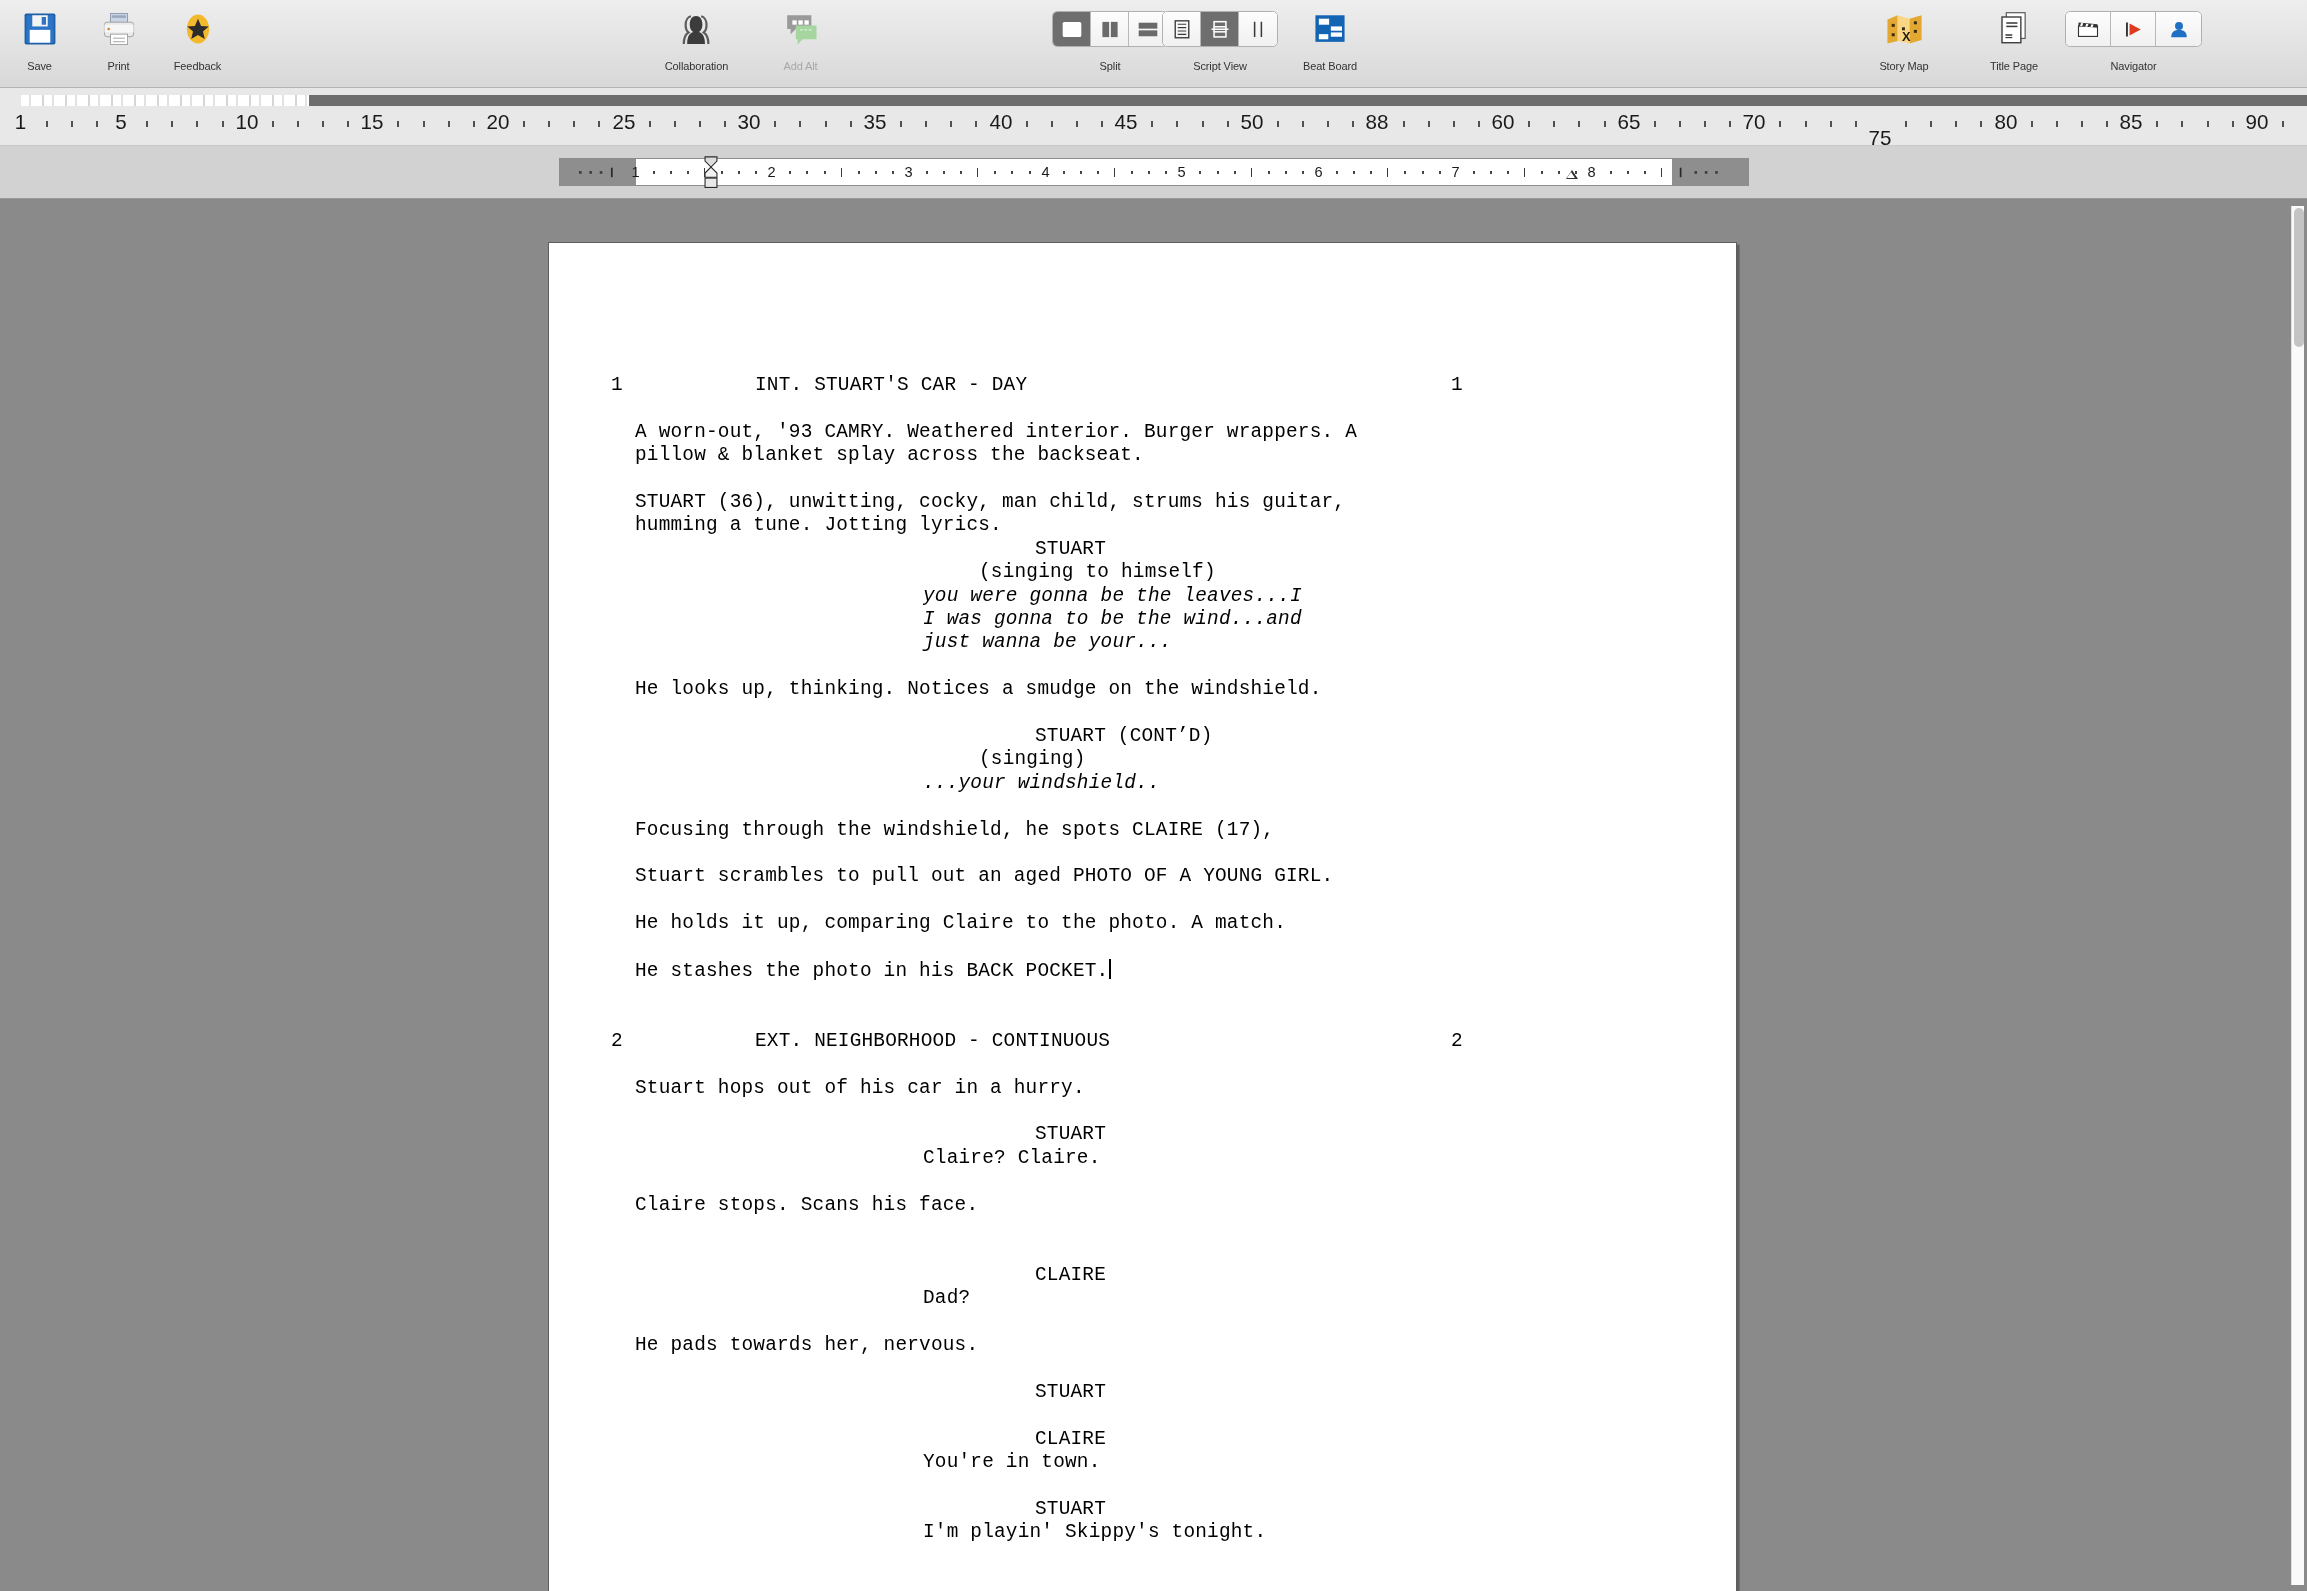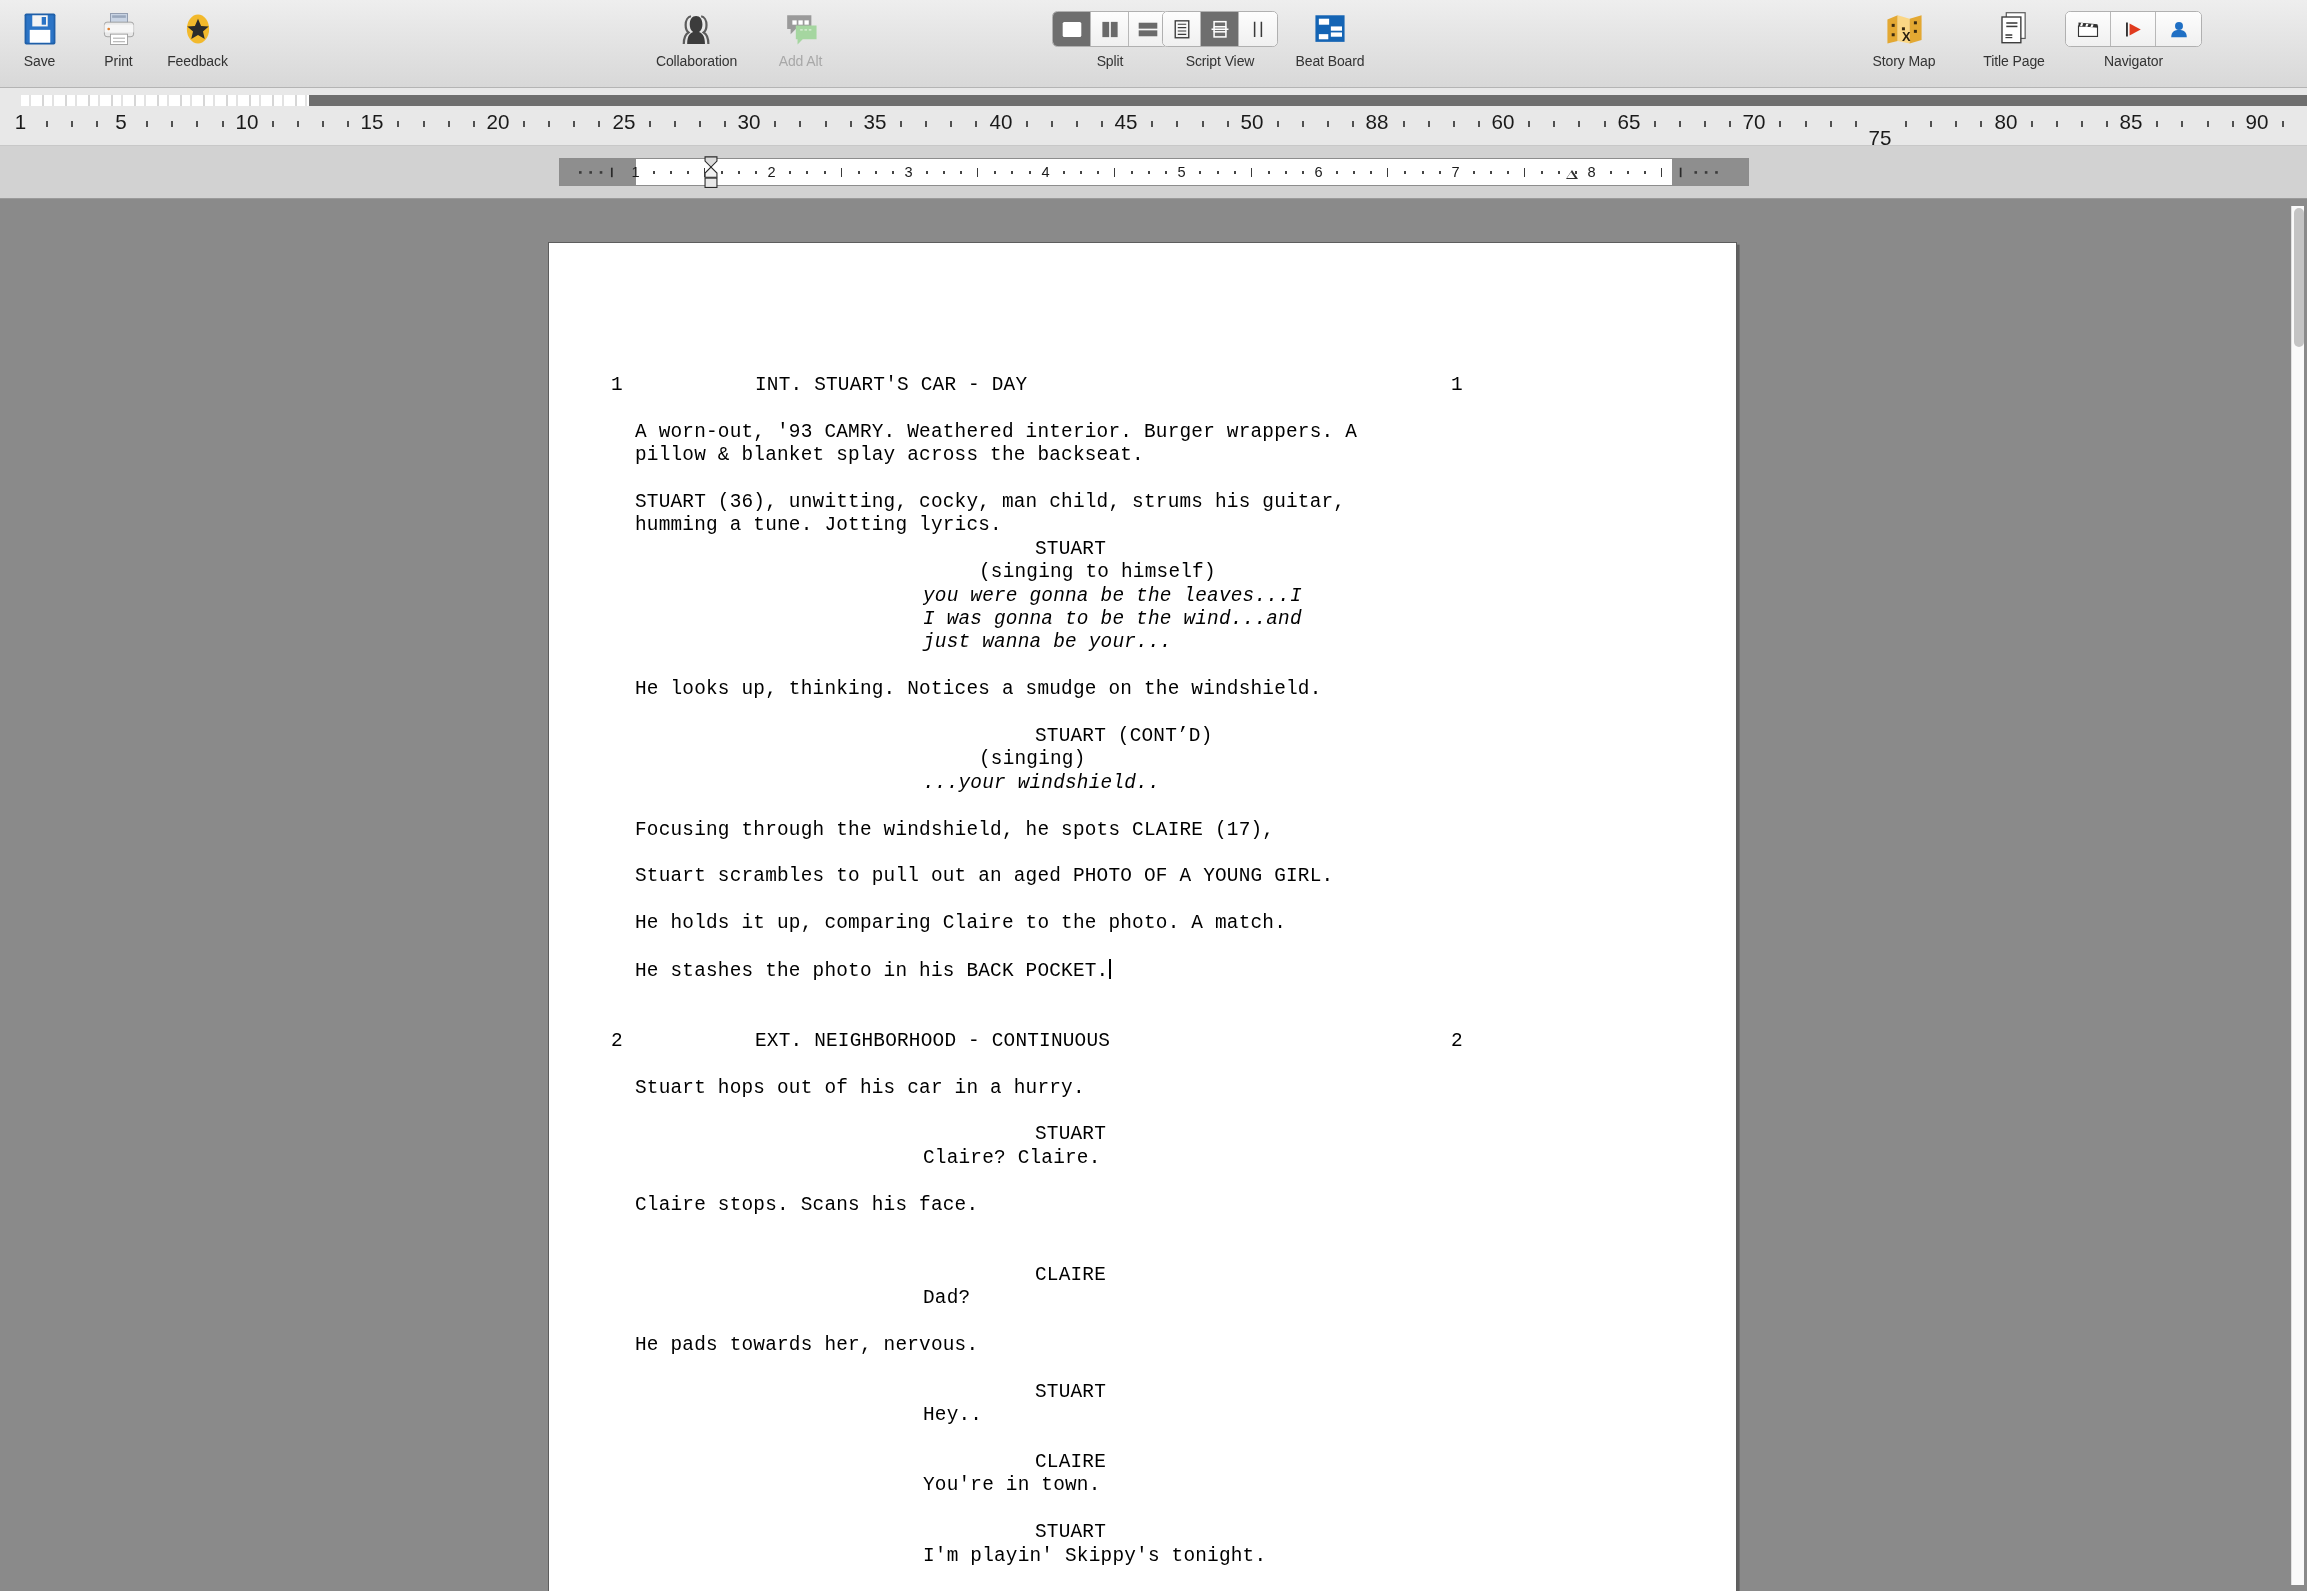--- a/index.html
+++ b/index.html
@@ -26,21 +26,21 @@
     align-items: center;
     padding-top: 6.9px;
     cursor: default;
   }
   .tb-item.wide { width: 110px; }
   .tb-item.xwide { width: 129px; }
   .tb-icon {
     height: 45px; display: flex; align-items: center; justify-content: center;
   }
   .tb-label {
-    font-size: 14px; color: #333; margin-top: 1px; white-space: nowrap;
+    font-size: 11px; color: #333; margin-top: 8px; white-space: nowrap;
     letter-spacing: -0.1px;
   }
   .tb-label.dim { color: #a8a8a8; }
   .spacer-a { width: 395px; }
   .spacer-b { width: 215px; }
   .spacer-d { width: 464px; }
 
   
   .seg {
     display: flex; border: 0.9px solid #b0b0b0; border-radius: 5.2px;
@@ -672,21 +672,20 @@
         <div class="ln blank"></div>
         <div class="ln action"><span>Claire stops. Scans his face.</span></div>
         <div class="ln blank"></div>
         <div class="ln blank"></div>
         <div class="ln character"><span>CLAIRE</span></div>
         <div class="ln dialog"><span>Dad?</span></div>
         <div class="ln blank"></div>
         <div class="ln action"><span>He pads towards her, nervous.</span></div>
         <div class="ln blank"></div>
         <div class="ln character"><span>STUART</span></div>
-        <div class="ln dialog"><span>Hey..</span></div>
         <div class="ln blank"></div>
         <div class="ln character"><span>CLAIRE</span></div>
         <div class="ln dialog"><span>You're in town.</span></div>
         <div class="ln blank"></div>
         <div class="ln character"><span>STUART</span></div>
         <div class="ln dialog"><span>I'm playin' Skippy's tonight.</span></div>
       </div>
   </div>
   <div class="vscroll">
     <div class="vthumb"></div>

